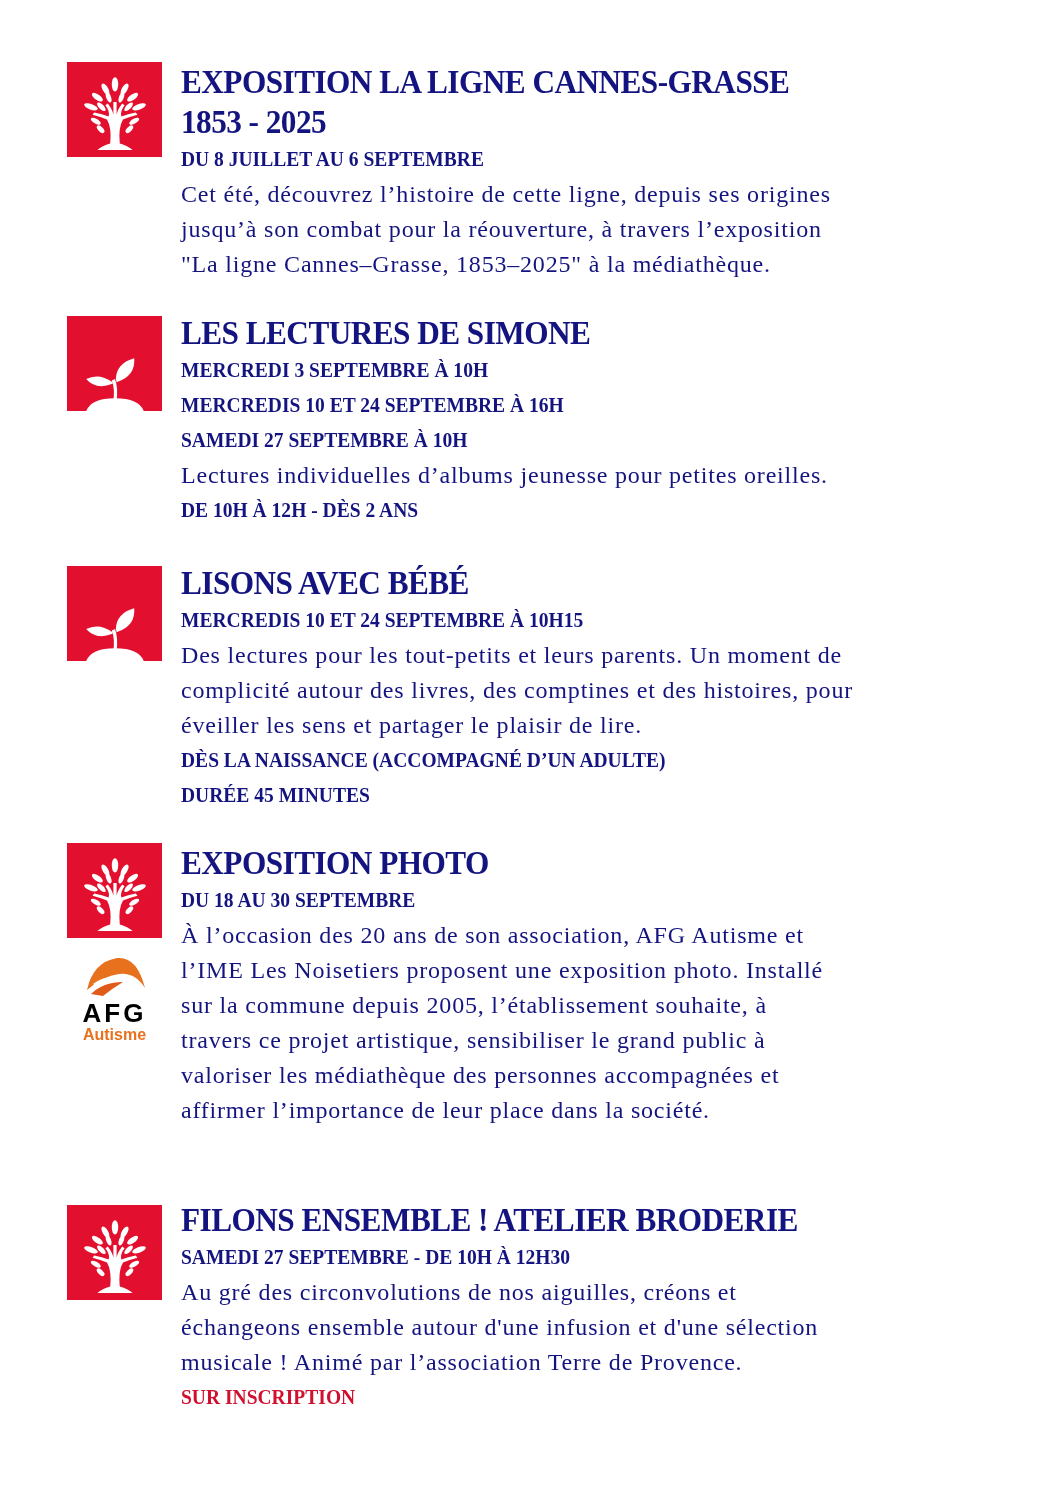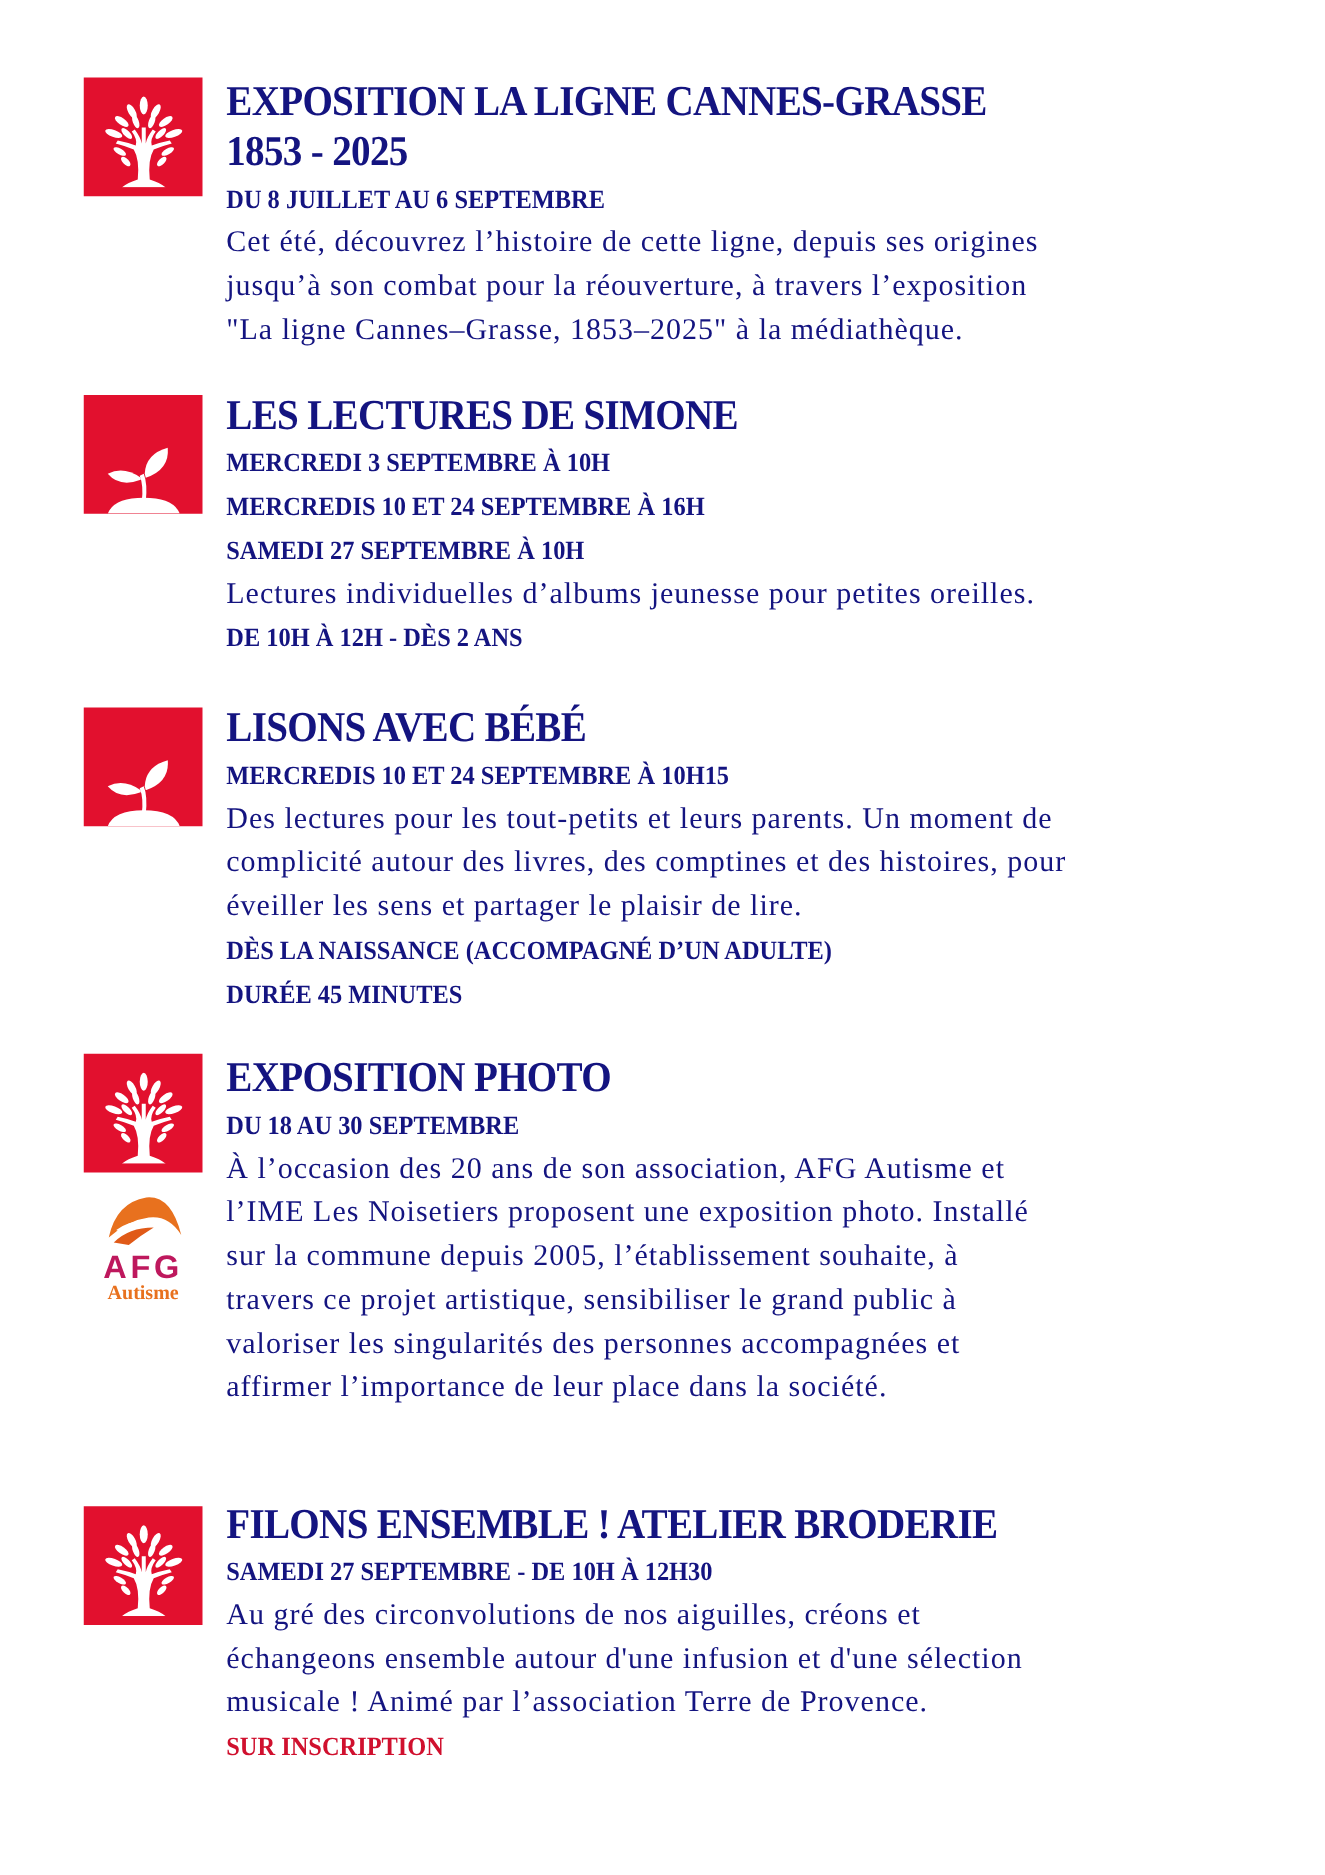--- a/index.html
+++ b/index.html
@@ -9,22 +9,22 @@
     color: #141480; position: relative; overflow: hidden;
   }
   .event { position: absolute; left: 0; width: 1060px; }
   .icon-col { position: absolute; left: 67px; top: 0; width: 95px; }
   .icon-box {
     width: 95px; height: 95px; background: #e2102e;
     display: flex; align-items: center; justify-content: center; overflow: hidden;
   }
   .icon-box svg { display: block; }
   .afg-logo { margin-top: 18px; width: 95px; display: flex; flex-direction: column; align-items: center; }
-  .afg-letters { font-weight: bold; font-size: 26px; color: #be185d; letter-spacing: 3px; line-height: 26px; margin-top: 2px; }
-  .afg-sub { font-weight: bold; font-size: 16px; color: #e8711e; line-height: 18px; font-family: Liberation Serif, serif; }
+  .afg-letters { font-weight: bold; font-size: 26px; color: #000000; letter-spacing: 3px; line-height: 26px; margin-top: 2px; }
+  .afg-sub { font-weight: bold; font-size: 16px; color: #e8711e; line-height: 18px; }
   .text-col { position: absolute; left: 181px; top: 0; width: 840px; font-family: Liberation Serif, serif; }
   .title {
     font-weight: bold; font-size: 34px; line-height: 40px; color: #141480;
     letter-spacing: -0.6px; margin: 0; transform: scaleX(0.92); transform-origin: left;
   }
   .sub {
     font-weight: bold; font-size: 21px; line-height: 35px; color: #141480;
     transform: scaleX(0.93); transform-origin: left; white-space: nowrap;
   }
   .body-line {
@@ -139,21 +139,21 @@
       <div class="afg-sub">Autisme</div>
     </div>
   </div>
   <div class="text-col">
     <div class="title">EXPOSITION PHOTO</div>
     <div class="sub">DU 18 AU 30 SEPTEMBRE</div>
     <div class="body-line">À l’occasion des 20 ans de son association, AFG Autisme et</div>
     <div class="body-line">l’IME Les Noisetiers proposent une exposition photo. Installé</div>
     <div class="body-line">sur la commune depuis 2005, l’établissement souhaite, à</div>
     <div class="body-line">travers ce projet artistique, sensibiliser le grand public à</div>
-    <div class="body-line">valoriser les singularités des personnes accompagnées et</div>
+    <div class="body-line">valoriser les médiathèque des personnes accompagnées et</div>
     <div class="body-line">affirmer l’importance de leur place dans la société.</div>
   </div>
 </section>
 
 <section class="event" style="top:1200px;">
   <div class="icon-col" style="top:5px;">
     <div class="icon-box">
       <svg width="80" height="80">
           <use href="#tree"></use>
         </svg>

